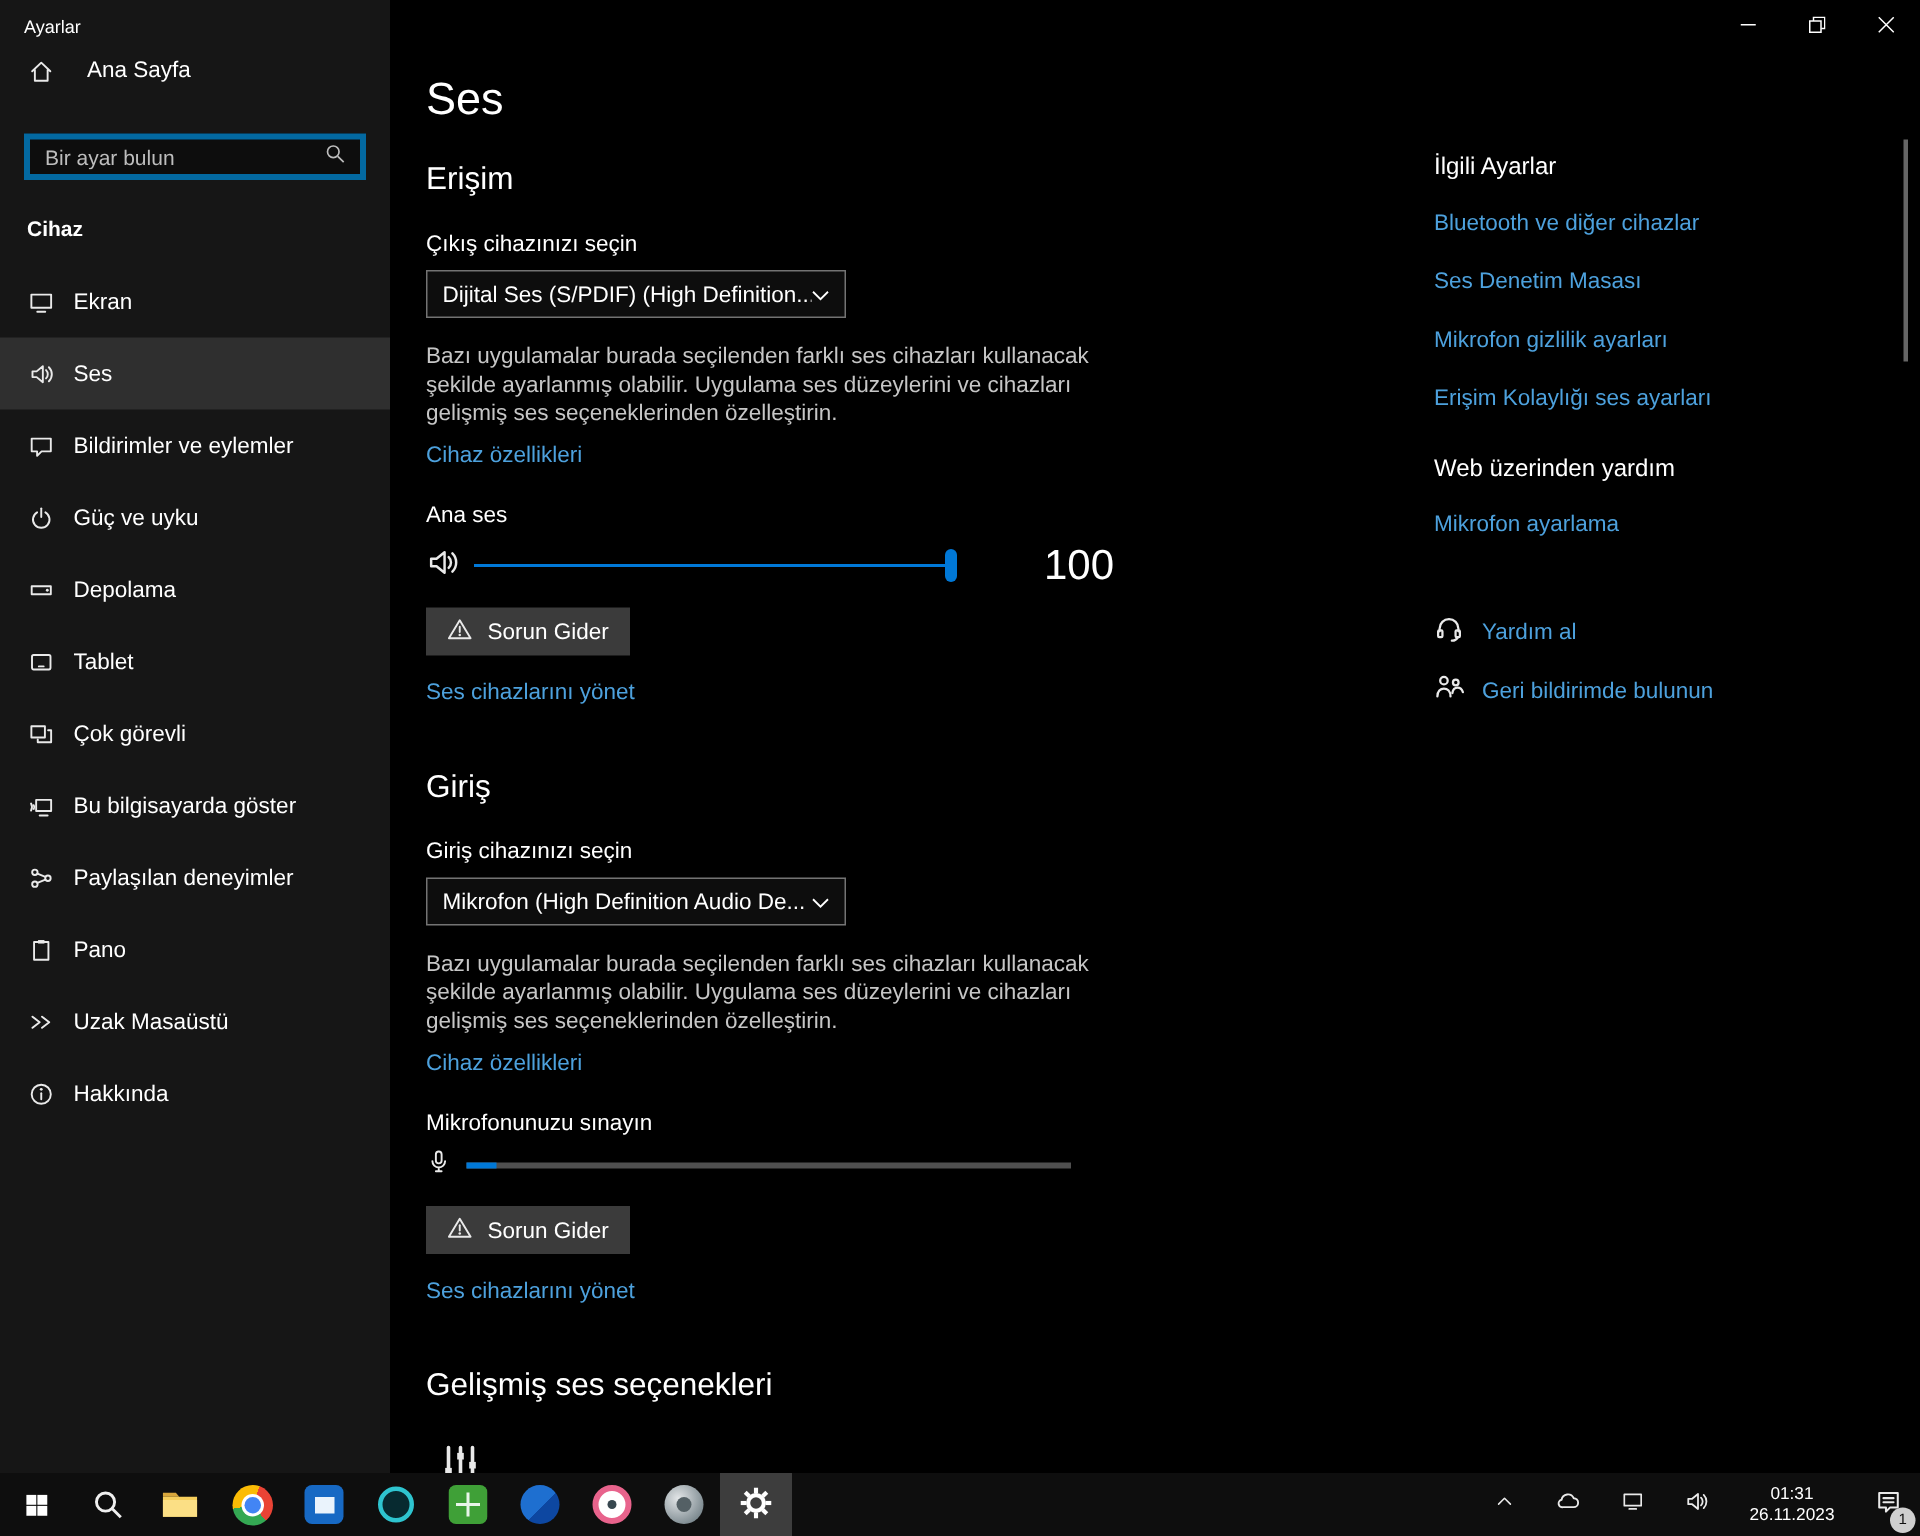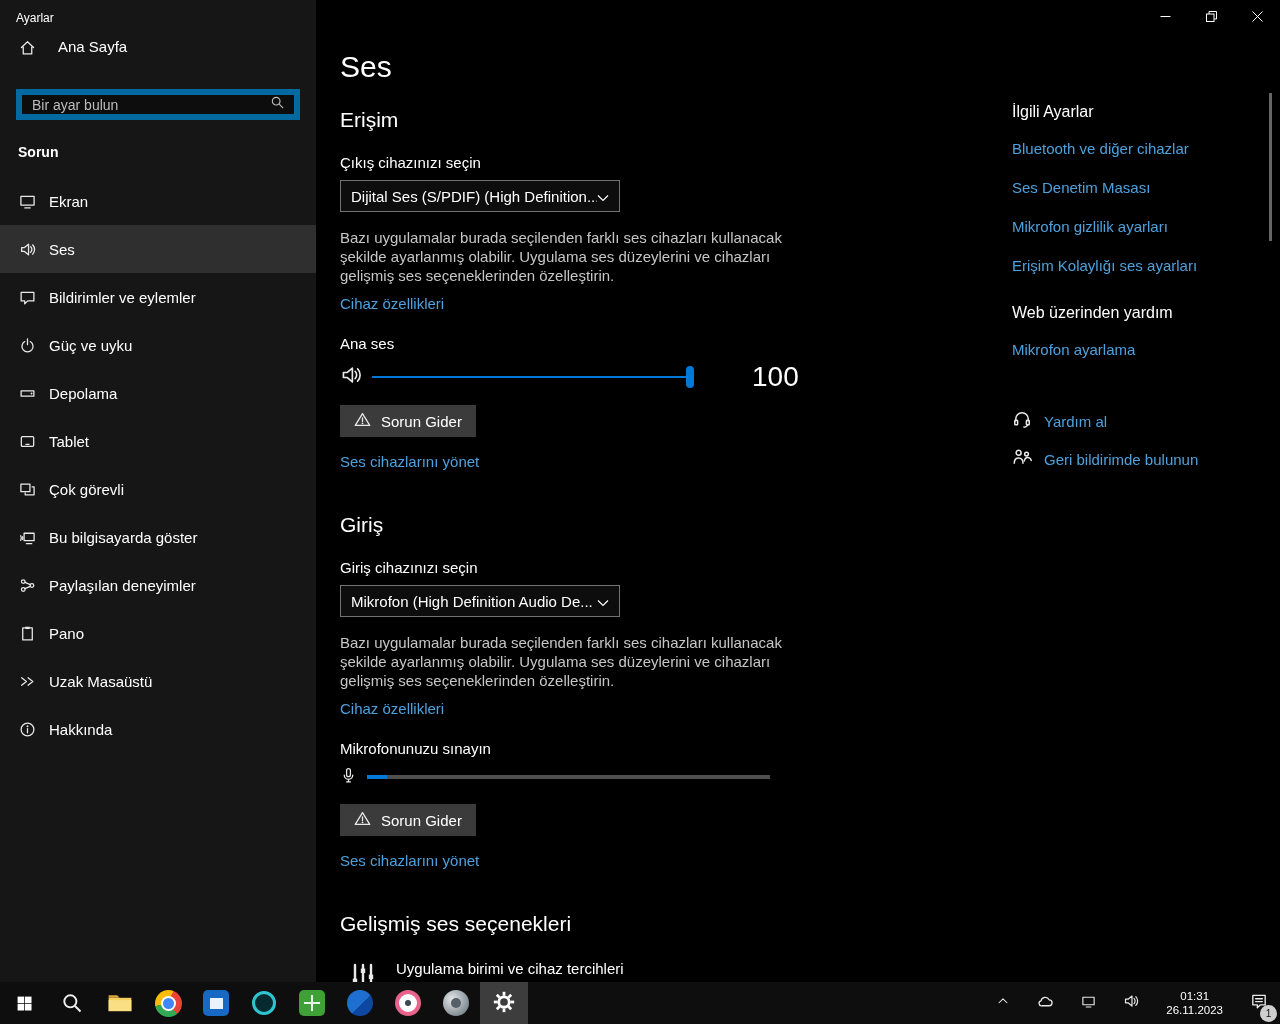--- a/index.html
+++ b/index.html
@@ -5,25 +5,25 @@
   * { box-sizing:border-box; margin:0; padding:0; }
   html,body { width:1280px; height:1024px; }
   body { background:#000; color:#fff; font-family:"Liberation Sans","DejaVu Sans",sans-serif; overflow:hidden; position:relative; }
   svg .st { fill:none; stroke:#e9e9e9; stroke-width:1.2; stroke-linecap:round; stroke-linejoin:round; }
   svg .fl { fill:#e9e9e9; stroke:none; }
   a { text-decoration:none; }
 
   .app { position:absolute; top:0; left:0; right:0; bottom:42px; display:flex; }
 
   
-  .sidebar { width:316px; flex:none; background:#161616; position:relative; }
+  .sidebar { width:260px; flex:none; background:#161616; position:relative; }
   .win-title { padding:11px 0 0 16px; font-size:12px; color:#fff; }
   .nav-home { display:flex; align-items:flex-start; gap:22px; height:40px; margin-top:13px; padding-left:18px; cursor:default; }
   .nlabel { font-size:15px; color:#fff; white-space:nowrap; }
-  .searchbox { margin:11px 16px 0 16px; height:31px; background:#0d0d0d; border:6px solid #0369a1; display:flex; align-items:center; padding:0 9px 0 10px; }
+  .searchbox { margin:11px 16px 0 16px; height:31px; background:#0d0d0d; border:4px solid #0369a1; display:flex; align-items:center; padding:0 9px 0 10px; }
   .searchbox input { flex:1; background:transparent; border:none; outline:none; color:#cfcfcf; font-size:14px; font-family:inherit; }
   .searchbox input::placeholder { color:#bdbdbd; }
   .section-label { margin:24px 0 0 18px; font-size:14px; font-weight:bold; }
   .nav-list { margin-top:17px; }
   .nav-item { display:flex; align-items:center; gap:13px; height:48px; padding-left:18px; cursor:default; }
   .nav-item.selected { background:#2f2f2f; }
   .nicon { width:18px; height:18px; flex:none; display:flex; align-items:center; justify-content:center; }
 
   
   .main { flex:1; position:relative; background:#000; overflow:hidden; }
@@ -106,21 +106,21 @@
     <div class="searchbox">
       <input placeholder="Bir ayar bulun" style="">
       <span>
         <svg width="15" height="15" viewBox="0 0 16 16">
             <circle cx="6.6" cy="6.6" r="4.1" fill="none" stroke="#bdbdbd" stroke-width="1.2"></circle>
             <path d="M9.8 9.8l4.2 4.2" stroke="#bdbdbd" stroke-width="1.2" fill="none"></path>
           </svg>
       </span>
     </div>
 
-    <div class="section-label">Sorun</div>
+    <div class="section-label">Cihaz</div>
 
     <nav class="nav-list">
       <div class="nav-item">
         <span class="nicon">
             <svg width="17" height="17" viewBox="0 0 16 16">
               <rect class="st" x="1.8" y="3.2" width="12.4" height="8.2"></rect>
               <path class="st" d="M5.5 14h5"></path>
             </svg>
           </span>
         <span class="nlabel">Ekran</span>
@@ -321,24 +321,20 @@
       <h2 class="sec m2">Gelişmiş ses seçenekleri</h2>
       <div class="adv-row">
         <span class="adv-icon">
           <svg width="32" height="32" viewBox="0 0 16 16">
               <path class="st" d="M4 2v12M8 2v12M12 2v12"></path>
               <rect class="fl" x="2.9" y="8.8" width="2.2" height="2.2"></rect>
               <rect class="fl" x="6.9" y="3.8" width="2.2" height="2.2"></rect>
               <rect class="fl" x="10.9" y="6.8" width="2.2" height="2.2"></rect>
             </svg>
         </span>
-        <div>
-          <div class="adv-title">Uygulama birimi ve cihaz tercihleri</div>
-          <div class="adv-desc">Uygulama birimlerini ve kullandıkları hoparlörleri veya cihazları</div>
-        </div>
       </div>
     </div>
 
     <div class="related">
       <div class="rel-heading">İlgili Ayarlar</div>
       <a class="rel-link" href="#">Bluetooth ve diğer cihazlar</a>
       <a class="rel-link" href="#">Ses Denetim Masası</a>
       <a class="rel-link" href="#">Mikrofon gizlilik ayarları</a>
       <a class="rel-link" href="#">Erişim Kolaylığı ses ayarları</a>
       <div class="rel-heading web">Web üzerinden yardım</div>

